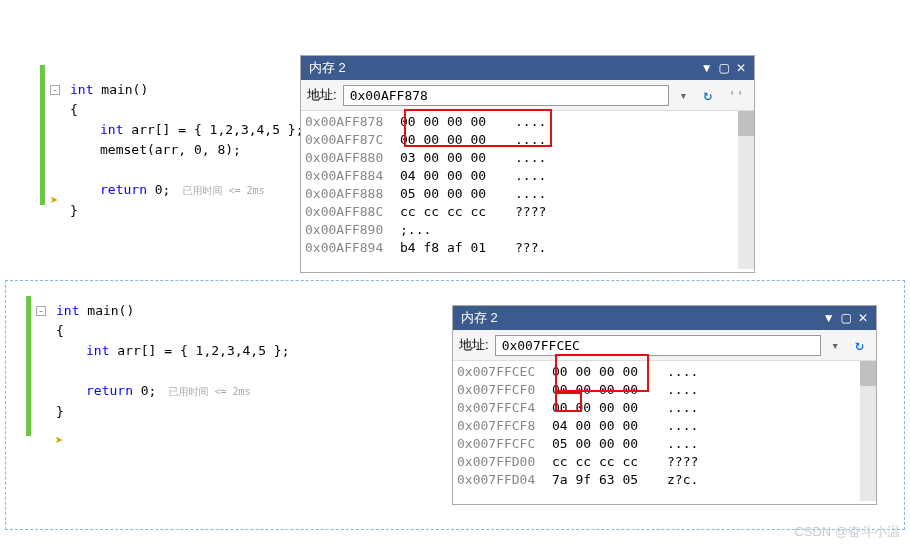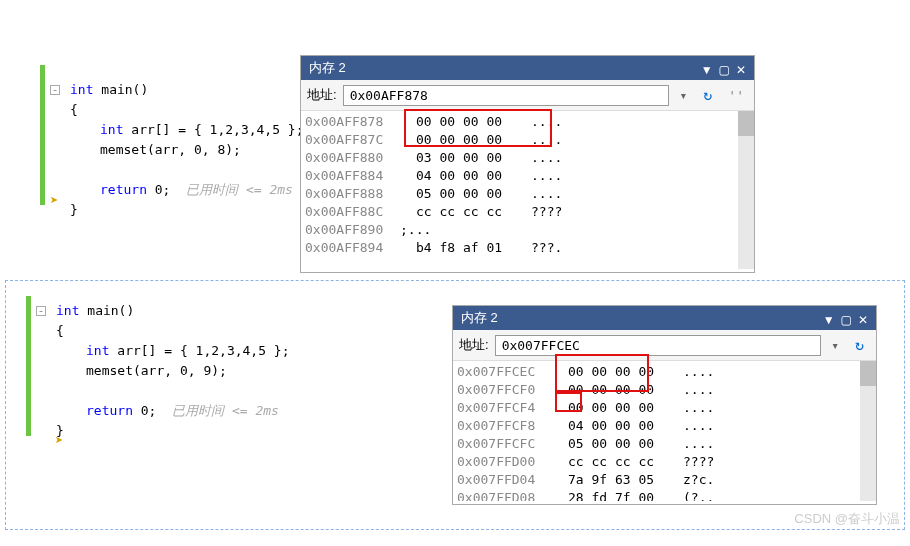--- a/index.html
+++ b/index.html
@@ -12,56 +12,56 @@
 .code-panel { position: absolute; background: #fff; }
 .code1 { left: 45px; top: 80px; width: 280px; }
 .code2 { left: 55px; top: 325px; width: 420px; }
 
 .green-bar { position: absolute; left: -5px; top: -15px; width: 5px; height: 140px; background: #6cc644; }
 .green-bar2 { position: absolute; left: -5px; top: -5px; width: 5px; height: 140px; background: #6cc644; }
 
 .code-line { line-height: 20px; padding-left: 25px; position: relative; white-space: pre; }
 .collapse { position: absolute; left: 5px; color: #888; font-size: 11px; border: 1px solid #aaa; width: 10px; height: 10px; line-height: 8px; text-align: center; top: 5px; }
 .kw { color: #0000ff; margin-top: 48px; }
-.hint { color: #aaa; font-size: 13px; font-style: italic; }
+.hint { color: #aaa; font-size: 10px; }
 .code-indent { padding-left: 55px; }
 
 .memory-panel { position: absolute; background: #fff; border: 1px solid #aaa; font-family: Consolas, monospace; }
 .mem1 { left: 300px; top: 55px; width: 455px; height: 218px; }
 .mem2 { left: 452px; top: 305px; width: 425px; height: 200px; }
 
-.mem-title { background: #3b5b8f; color: #fff; padding: 3px 8px; font-size: 13px; display: flex; justify-content: space-between; align-items: flex-end; font-family: "Microsoft YaHei", sans-serif; }
+.mem-title { background: #3b5b8f; color: #fff; padding: 3px 8px; font-size: 13px; display: flex; justify-content: space-between; align-items: center; font-family: "Microsoft YaHei", sans-serif; }
 .mem-title-btns { display: flex; gap: 6px; align-items: center; }
 .mem-title-btn { cursor: pointer; font-size: 12px; }
 
 .mem-addr-row { display: flex; align-items: center; padding: 4px 6px; border-bottom: 1px solid #ddd; background: #f5f5f5; gap: 6px; }
 .mem-addr-label { font-family: "Microsoft YaHei", sans-serif; font-size: 13px; }
 .mem-addr-input { flex: 1; padding: 2px 6px; border: 1px solid #999; font-family: Consolas, monospace; font-size: 13px; background: #fff; }
 .mem-addr-dd { color: #666; cursor: pointer; padding: 0 4px; }
 .mem-refresh { color: #0066cc; cursor: pointer; padding: 2px 6px; font-size: 15px; }
 .mem-pin { color: #888; cursor: pointer; padding: 0 4px; }
 
 .mem-body { position: relative; padding: 2px 4px; background: #fff; overflow: hidden; height: calc(100% - 58px); }
 .mem-row { display: flex; line-height: 18px; font-size: 13px; }
 .mem-addr { color: #888; width: 95px; }
-.mem-hex { width: 115px; margin-left: 16px; }
+.mem-hex { width: 115px; }
 .mem-ascii { width: 60px; }
 .mem-scroll { position: absolute; right: 0; top: 0; width: 16px; height: 100%; background: #e8e8e8; }
 .mem-thumb { width: 100%; height: 25px; background: #c0c0c0; }
 
 .red-box { position: absolute; border: 2px solid #e01010; }
 .rb1 { left: 404px; top: 109px; width: 148px; height: 38px; }
 .rb2 { left: 555px; top: 354px; width: 94px; height: 38px; }
 .rb3 { left: 555px; top: 392px; width: 27px; height: 20px; }
 
 .yellow-arrow { position: absolute; color: #d4a000; font-size: 14px; }
 .ya1 { left: 50px; top: 192px; }
 .ya2 { left: 55px; top: 432px; }
 
-.watermark { position: absolute; right: 10px; bottom: 18px; color: #ccc; font-size: 13px; font-family: "Microsoft YaHei", sans-serif; }
+.watermark { position: absolute; right: 10px; bottom: 5px; color: #ccc; font-size: 13px; font-family: "Microsoft YaHei", sans-serif; }
 </style>
 </head>
 <body>
 
 <div class="section section1">
   <div class="code-panel code1">
     <div class="green-bar"></div>
     <div class="code-line"><span class="collapse">-</span><span class="kw">int</span><span> main()</span></div>
     <div class="code-line">{</div>
     <div class="code-line code-indent"><span class="kw">int</span><span> arr[] = { 1,2,3,4,5 };</span></div>
@@ -138,21 +138,20 @@
 
 <div class="red-box rb1"></div>
 <div class="yellow-arrow ya1">➤</div>
 
 <div class="section section2">
   <div class="code-panel code2" style="left:25px; top:20px;">
     <div class="green-bar2"></div>
     <div class="code-line"><span class="collapse">-</span><span class="kw">int</span><span> main()</span></div>
     <div class="code-line">{</div>
     <div class="code-line code-indent"><span class="kw">int</span><span> arr[] = { 1,2,3,4,5 };</span></div>
-    <div class="code-line code-indent">memset(arr, 0, 9);</div>
     <div class="code-line">&nbsp;</div>
     <div class="code-line code-indent"><span class="kw">return</span><span> 0;</span><span class="hint">  已用时间 &lt;= 2ms</span></div>
     <div class="code-line">}</div>
   </div>
 </div>
 
 <div class="memory-panel mem2">
   <div class="mem-title">
     <span>内存 2</span>
     <span class="mem-title-btns">
@@ -197,25 +196,20 @@
         <div class="mem-row">
           <span class="mem-addr">0x007FFD00</span>
           <span class="mem-hex">cc cc cc cc</span>
           <span class="mem-ascii">????</span>
         </div>
         <div class="mem-row">
           <span class="mem-addr">0x007FFD04</span>
           <span class="mem-hex">7a 9f 63 05</span>
           <span class="mem-ascii">z?c.</span>
         </div>
-        <div class="mem-row">
-          <span class="mem-addr">0x007FFD08</span>
-          <span class="mem-hex">28 fd 7f 00</span>
-          <span class="mem-ascii">(?..</span>
-        </div>
       </div>
     <div class="mem-scroll">
         <div class="mem-thumb"></div>
       </div>
   </div>
 </div>
 
 <div class="red-box rb2"></div>
 <div class="red-box rb3"></div>
 <div class="yellow-arrow ya2">➤</div>

